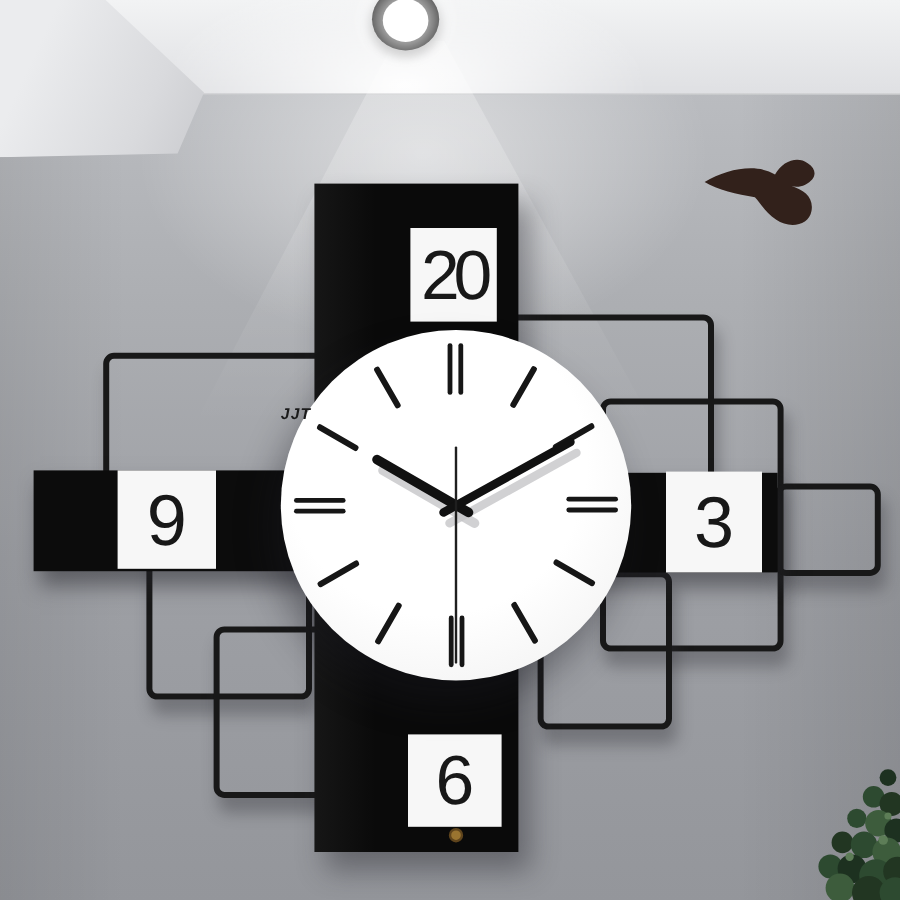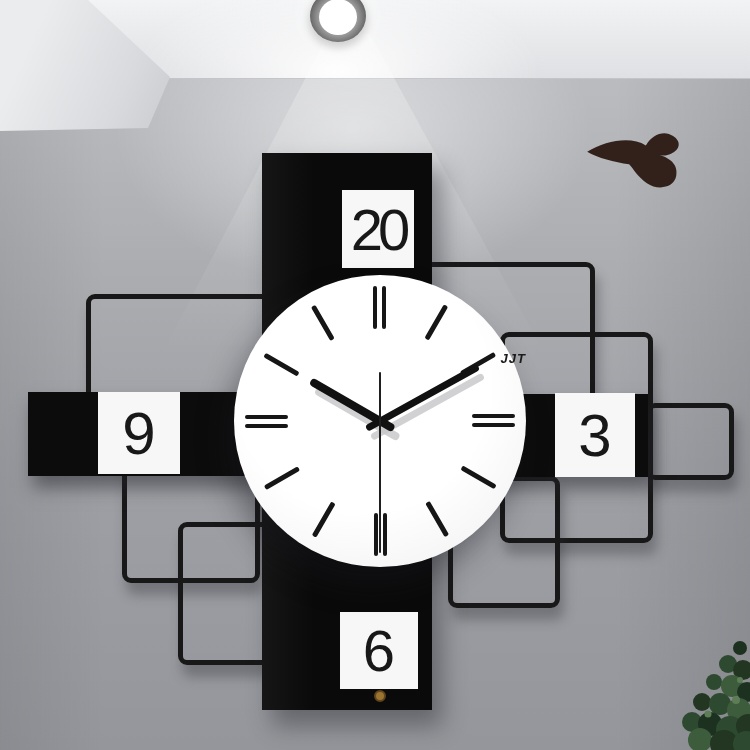--- a/index.html
+++ b/index.html
@@ -59,21 +59,21 @@
 
   
   .face{position:absolute;left:234px;top:275px;width:292px;height:292px;border-radius:50%;z-index:7;
     background:radial-gradient(circle at 44% 38%, #ffffff 52%, #f4f4f4 82%, #ebebeb 100%);
     box-shadow:-8px 18px 30px rgba(25,25,32,0.40);}
   .tick-wrap{position:absolute;left:130px;top:0;width:32px;height:292px;transform-origin:50% 146px;}
   .tick{position:absolute;border-radius:2px;}
   .tick.s {left:13px;top:13px;width:5px;height:39px;}
   .tick.d1{left:9px; top:11px;width:4px;height:43px;}
   .tick.d2{left:18px;top:11px;width:4px;height:43px;}
-  .brand{position:absolute;left:0;top:76px;width:100%;text-align:right;
+  .brand{position:absolute;left:0;top:62px;width:100%;text-align:left;
          font-size:13px;font-weight:bold;font-style:italic;letter-spacing:1px;color:#1b1b1b;}
   .hand{position:absolute;border-radius:4px;}
   .hand-hour  {left:142px;top:66px;width:8px;height:96px; transform-origin:50% 80px;}
   .hand-minute{left:143px;top:34px;width:7px;height:128px;transform-origin:50% 112px;}
   .hand-second{left:145px;top:14px;width:2px;height:181px;transform-origin:50% 132px;border-radius:1px;}
   .shadow-layer{position:absolute;inset:0;transform:translate(5px,9px);}
   .shadow-layer .hand{background:#c6c6c8 !important;opacity:0.8;}
   .cap{position:absolute;left:140px;top:415px;width:12px;height:12px;border-radius:50%;z-index:8;
        border:2px solid #5f441c;box-sizing:border-box;}
 

